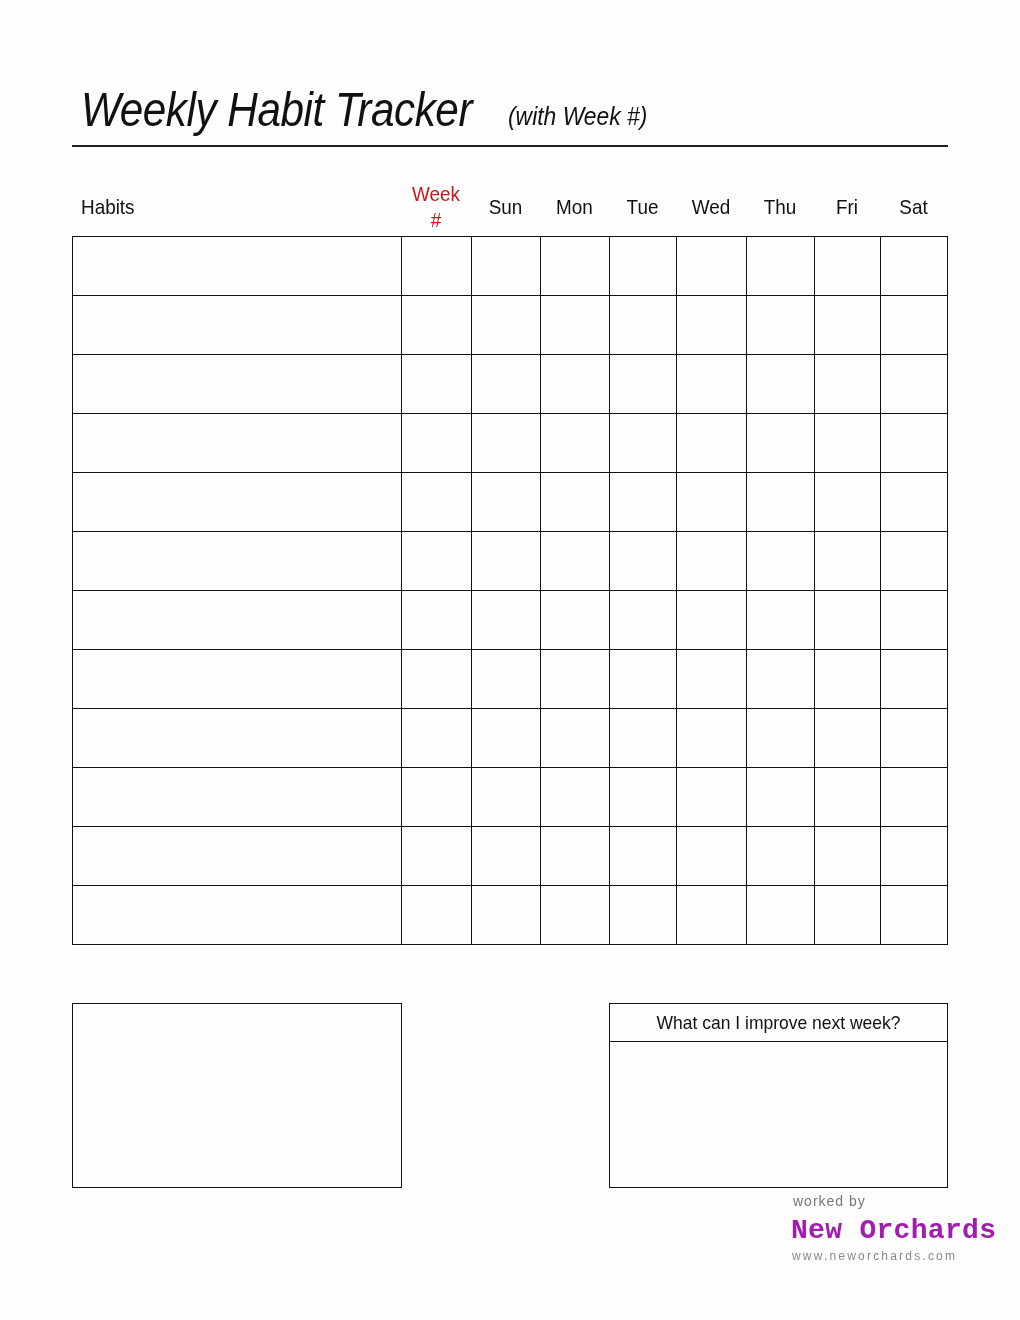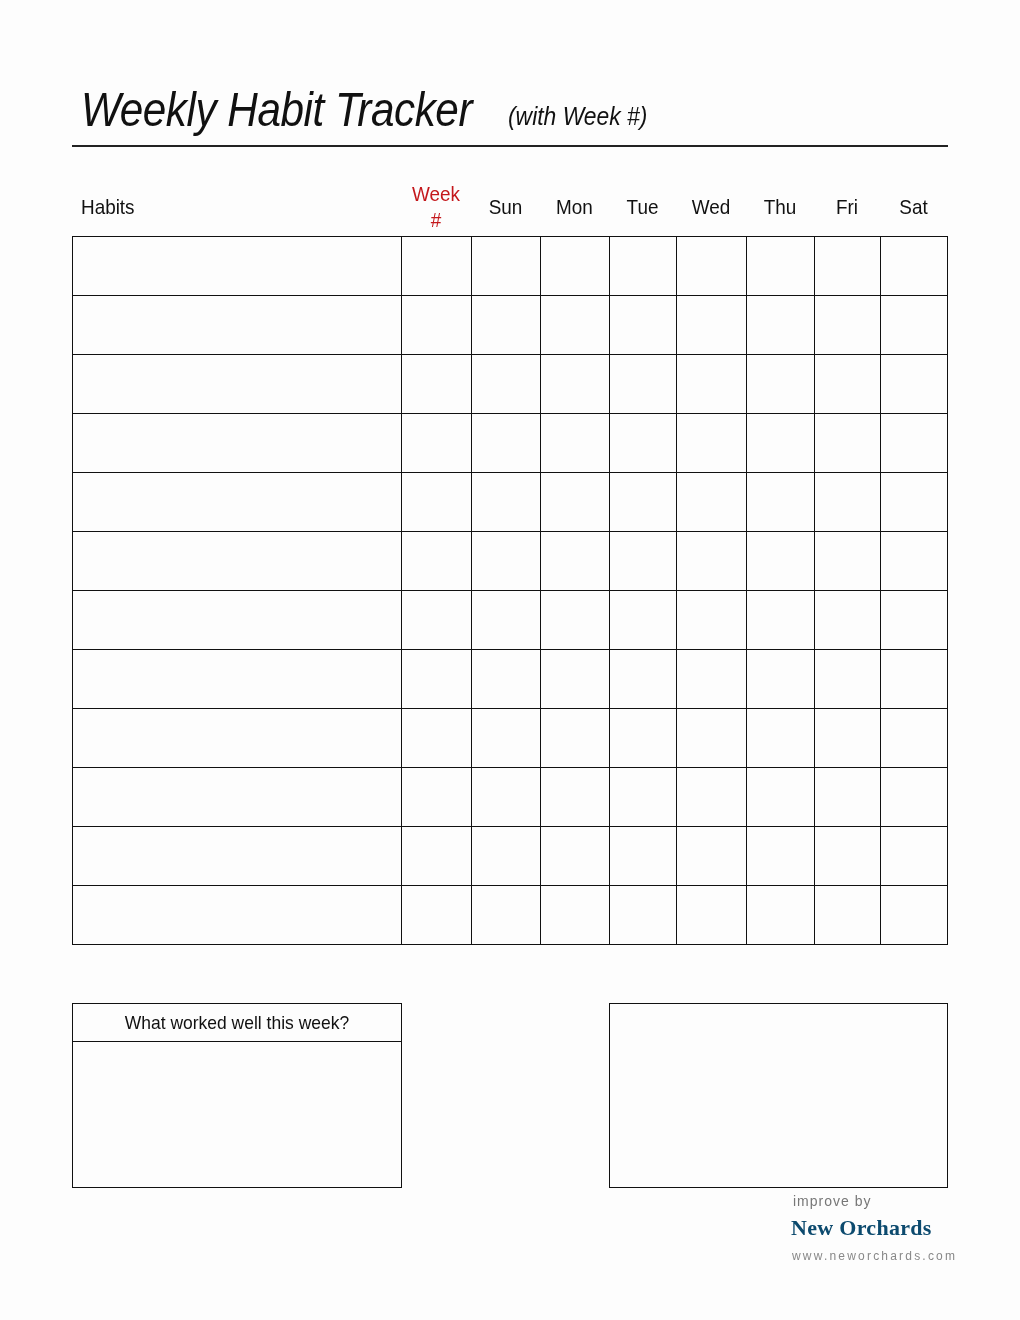--- a/index.html
+++ b/index.html
@@ -11,21 +11,21 @@
   .hdr { position:absolute; font-size:21px; transform:scaleX(0.9); }
   .hdr-habits { left:81px; top:195px; transform-origin:left; }
   .hdr-week { color:#c4181c; text-align:center; line-height:26px; top:181px; }
   .hdr-day { top:195px; text-align:center; }
   table.grid { position:absolute; left:72px; top:236px; border-collapse:collapse; table-layout:fixed; }
   table.grid td { border:1.5px solid #111; height:58px; padding:0; }
   .box { position:absolute; border:1.5px solid #111; box-sizing:border-box; }
   .box .head { height:37px; border-bottom:1.5px solid #111; font-size:19px; text-align:center; line-height:37px; }
   .box .head span { display:inline-block; transform:scaleX(0.92); }
   .powered { position:absolute; left:793px; top:1193px; font-size:14px; color:#777; letter-spacing:1px; }
-  .brand { position:absolute; left:791px; top:1215px; font-size:22px; font-weight:bold; color:#0c4a6e; font-family:Liberation Serif, serif; letter-spacing:0.3px; }
+  .brand { position:absolute; left:791px; top:1215px; font-size:28px; font-weight:bold; color:#a21caf; font-family:Liberation Mono, monospace; letter-spacing:0.3px; }
   .url { position:absolute; left:792px; top:1249px; font-size:12px; color:#888; letter-spacing:2.2px; }
 </style>
 </head>
 <body>
 
 <div class="title">
   <span class="main">Weekly Habit Tracker</span>
   <span class="sub">(with Week #)</span>
 </div>
 <div class="rule"></div>
@@ -185,22 +185,22 @@
         <td></td>
         <td></td>
         <td></td>
         <td></td>
         <td></td>
       </tr>
     </tbody>
 </table>
 
 <div class="box" style="left:72px;top:1003px;width:330px;height:185px;">
-  <div class="head"><span>What worked well this week?</span></div>
   <div style="height:145px;"></div>
 </div>
 <div class="box" style="left:609px;top:1003px;width:339px;height:185px;">
+  <div class="head"><span>What can I improve next week?</span></div>
   <div style="height:145px;"></div>
 </div>
 
-<div class="powered">improve by</div>
+<div class="powered">worked by</div>
 <div class="brand">New Orchards</div>
 <div class="url">www.neworchards.com</div>
 
 </body></html>

